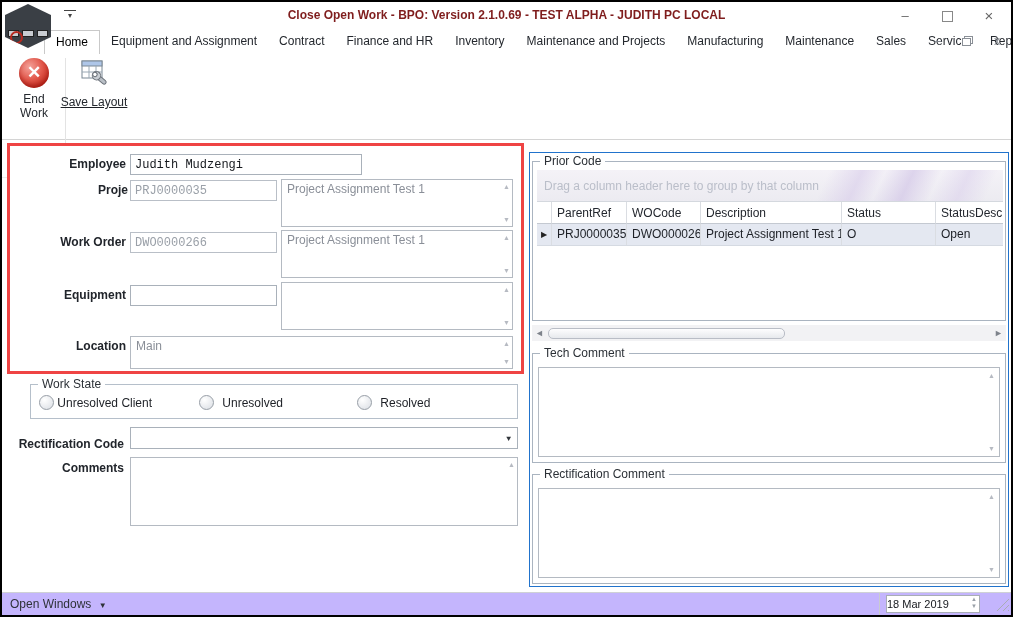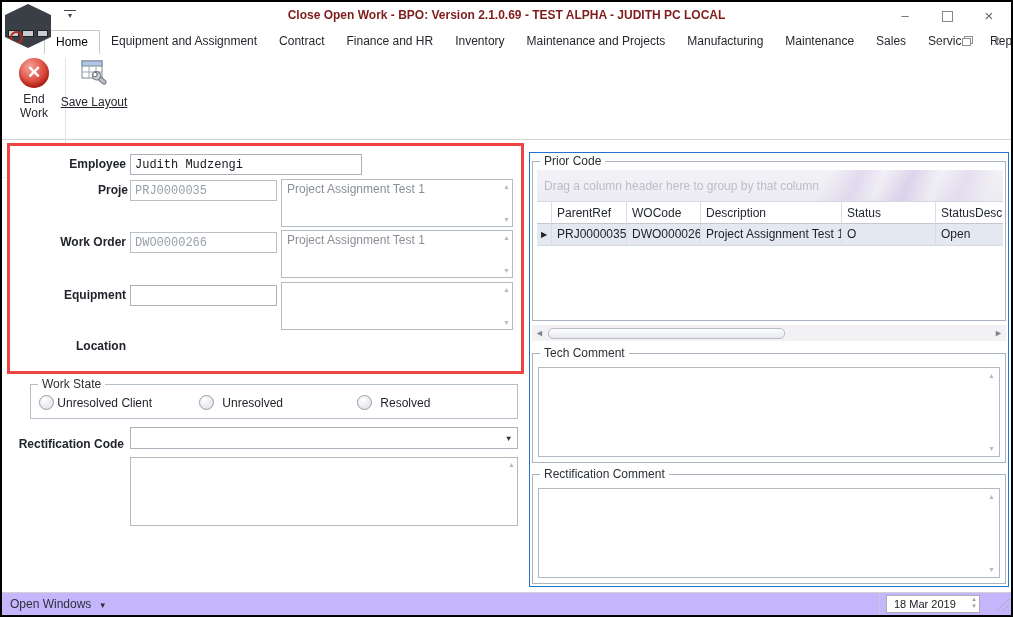--- a/index.html
+++ b/index.html
@@ -75,21 +75,21 @@
   .hscroll .ar{position:absolute;top:3px;font-size:9px;color:#7e838b;line-height:10px;}
   .hscroll .thumb{position:absolute;left:16px;top:3px;width:235px;height:9px;border:1px solid #b9bdc6;border-radius:5px;
                   background:linear-gradient(180deg,#fdfdfe,#e7e9ed);}
   .cgroup-box{position:absolute;left:5px;top:13px;right:5px;bottom:5px;border:1px solid #b4bac2;background:#fff;}
   
   .bottombar{position:absolute;left:0;top:590px;right:0;height:23px;background:#c4b5fd;border-top:1px solid #cfd1d5;font-size:12px;color:#2e3238;}
   .openwin{position:absolute;left:8px;top:4px;}
   .openwin .caret{font-size:8px;color:#2e3238;margin-left:4px;}
   .bb-sep{position:absolute;left:877px;top:0;bottom:0;width:1px;background:#c9cbcf;}
   .datebox{position:absolute;left:884px;top:2px;width:94px;height:18px;box-sizing:border-box;border:1px solid #a8adb5;background:#fff;
-           font-size:11px;line-height:16px;padding-left:7px;color:#15181d;}
+           font-size:11px;line-height:16px;padding-left:0;color:#15181d;}
   .spin{position:absolute;right:2px;top:0px;font-size:6px;color:#9aa0a8;line-height:7px;text-align:center;}
   .grip{position:absolute;right:2px;top:4px;width:14px;height:14px;
         background:repeating-linear-gradient(135deg,transparent 0 3px,#a9adb4 3px 4px);
         clip-path:polygon(100% 0,100% 100%,0 100%);}
   
   .slic{width:30px;height:30px;}
 </style>
 </head>
 <body>
 
@@ -191,20 +191,25 @@
 
     <div class="lbl" style="left:0;top:139px;width:116px;">Equipment</div>
     <input class="tb" style="left: 120px; top: 139px; width: 147px;" value="">
     <div class="ta" style="left:271px;top:136px;width:232px;height:48px;">
       <span></span>
       <span class="sarr up">▲</span>
       <span class="sarr dn">▼</span>
     </div>
 
     <div class="lbl" style="left:0;top:190px;width:116px;">Location</div>
+    <div class="ta" style="left:120px;top:190px;width:383px;height:33px;">
+      <span>Main</span>
+      <span class="sarr up">▲</span>
+      <span class="sarr dn">▼</span>
+    </div>
   </div>
 
   <div class="fieldset" style="left:28px;top:382px;width:488px;height:35px;">
     <div class="legend">Work State</div>
     <div style="position:absolute;left:8px;top:10px;">
       <span class="radio"></span>
       <span style="">Unresolved Client</span>
     </div>
     <div style="position:absolute;left:168px;top:10px;">
       <span class="radio"></span>
@@ -215,20 +220,21 @@
       <span style="margin-left:5px;">Resolved</span>
     </div>
   </div>
 
   <div class="lbl" style="left:0;top:431px;width:122px;line-height:22px;">Rectification Code</div>
   <div class="tb" style="left:128px;top:425px;width:388px;height:22px;line-height:20px;">
     <span></span>
     <span class="combo-arrow">▼</span>
   </div>
 
+  <div class="lbl" style="left:0;top:456px;width:122px;">Comments</div>
   <div class="ta" style="left:128px;top:455px;width:388px;height:69px;color:#15181d;">
     <span></span>
     <span class="sarr up">▲</span>
   </div>
 
 
   <div class="rpanel">
 
     <div class="fieldset" style="left:2px;top:8px;width:474px;height:160px;border-color:#aab4c0;">
       <div class="legend">Prior Code</div>

